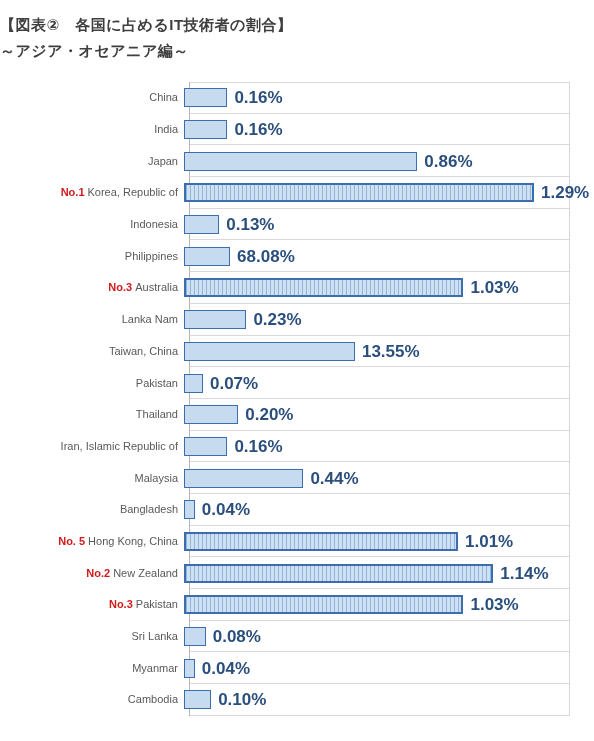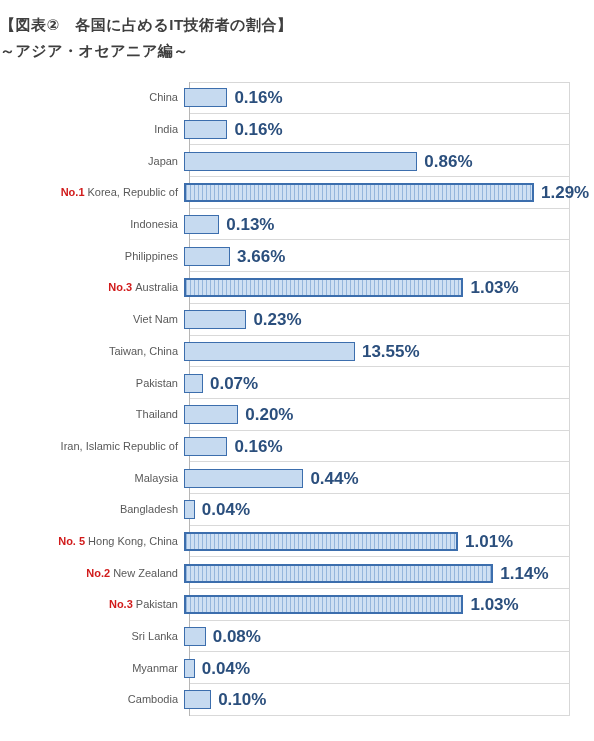--- a/index.html
+++ b/index.html
@@ -192,32 +192,32 @@
         <div class="cat-label"><span class="cat-name">Indonesia</span></div>
         <div class="bar-area">
           <div class="bar" style="width: 35.2713px;"></div>
           <div class="bar-value">0.13%</div>
         </div>
       </div>
       <div class="row">
         <div class="cat-label"><span class="cat-name">Philippines</span></div>
         <div class="bar-area">
           <div class="bar" style="width: 46.124px;"></div>
-          <div class="bar-value">3.66%</div>
+          <div class="bar-value">68.08%</div>
         </div>
       </div>
       <div class="row">
         <div class="cat-label"><span class="rank">No.3</span><span class="cat-name">Australia</span></div>
         <div class="bar-area">
           <div class="bar hatched" style="width: 279.457px;"></div>
           <div class="bar-value">1.03%</div>
         </div>
       </div>
       <div class="row">
-        <div class="cat-label"><span class="cat-name">Viet Nam</span></div>
+        <div class="cat-label"><span class="cat-name">Lanka Nam</span></div>
         <div class="bar-area">
           <div class="bar" style="width: 62.4031px;"></div>
           <div class="bar-value">0.23%</div>
         </div>
       </div>
       <div class="row">
         <div class="cat-label"><span class="cat-name">Taiwan, China</span></div>
         <div class="bar-area">
           <div class="bar" style="width: 170.93px;"></div>
           <div class="bar-value">13.55%</div>

